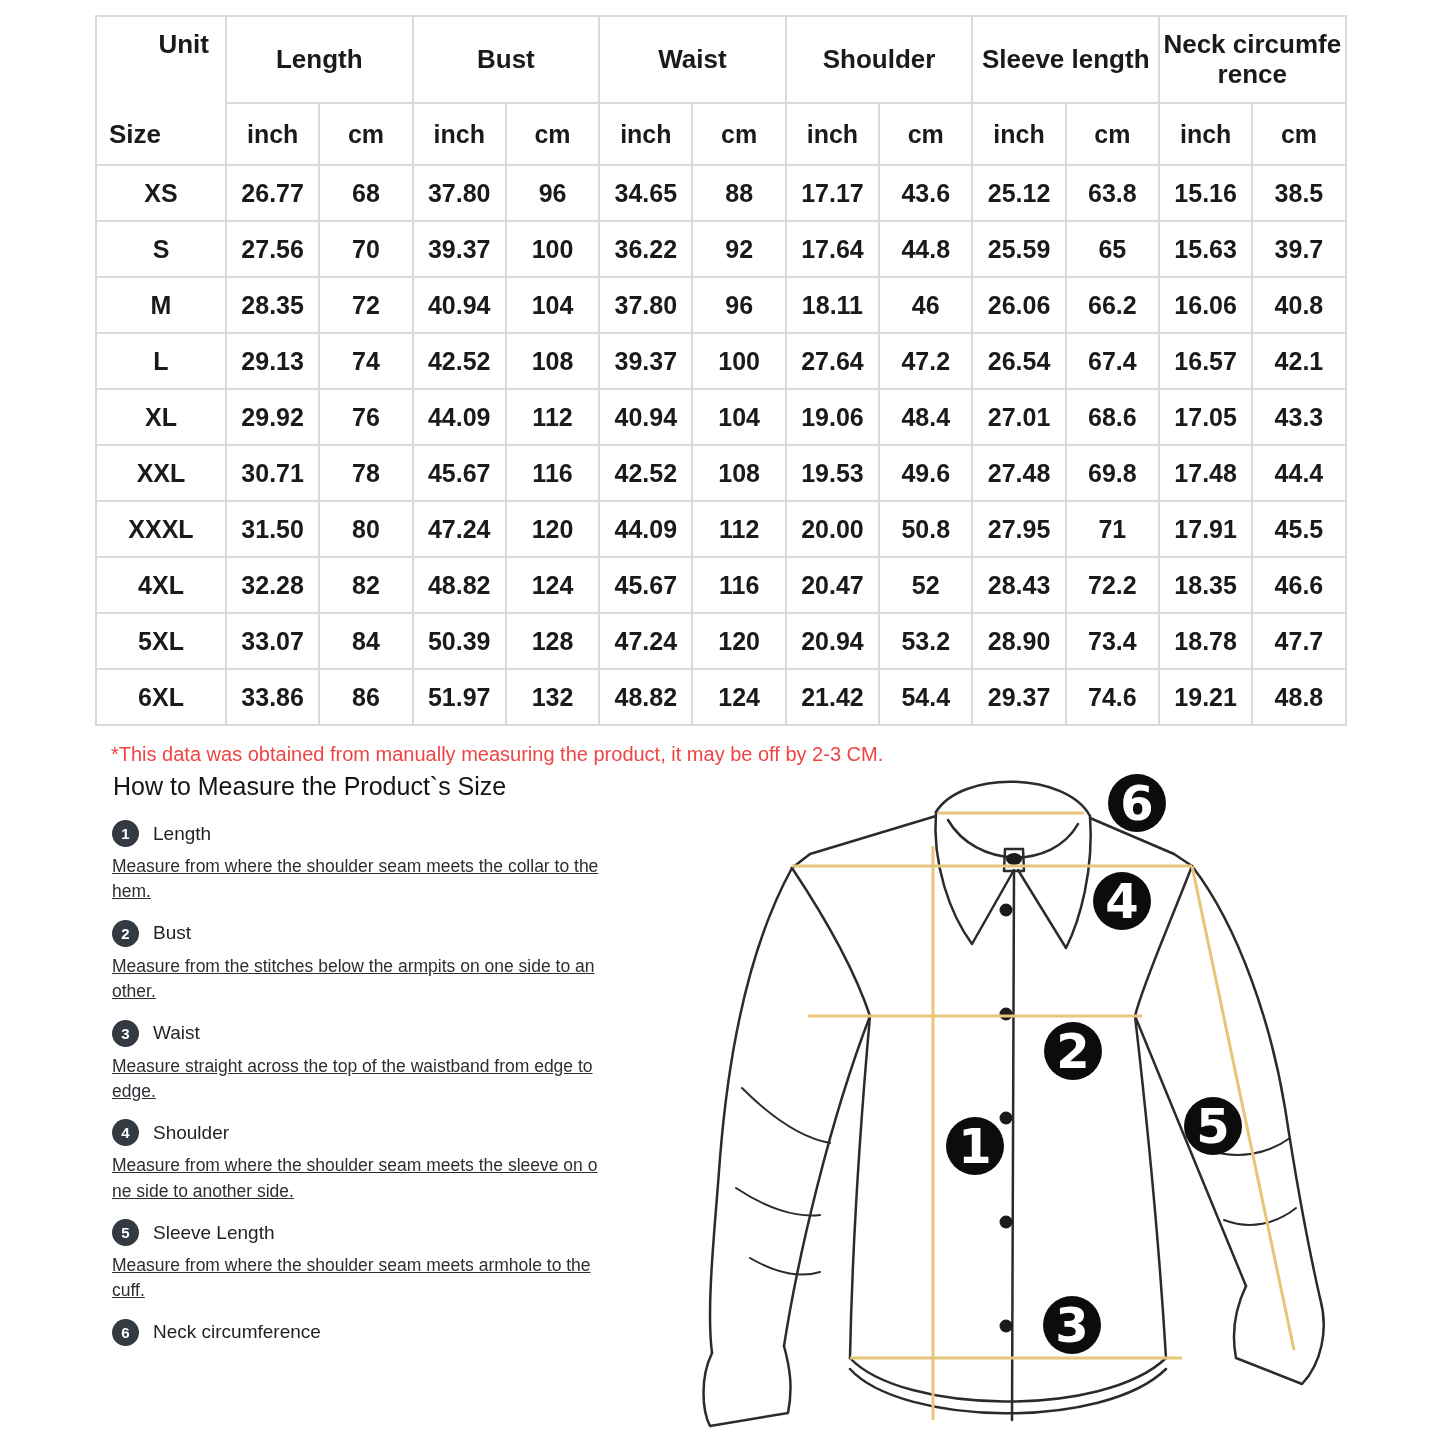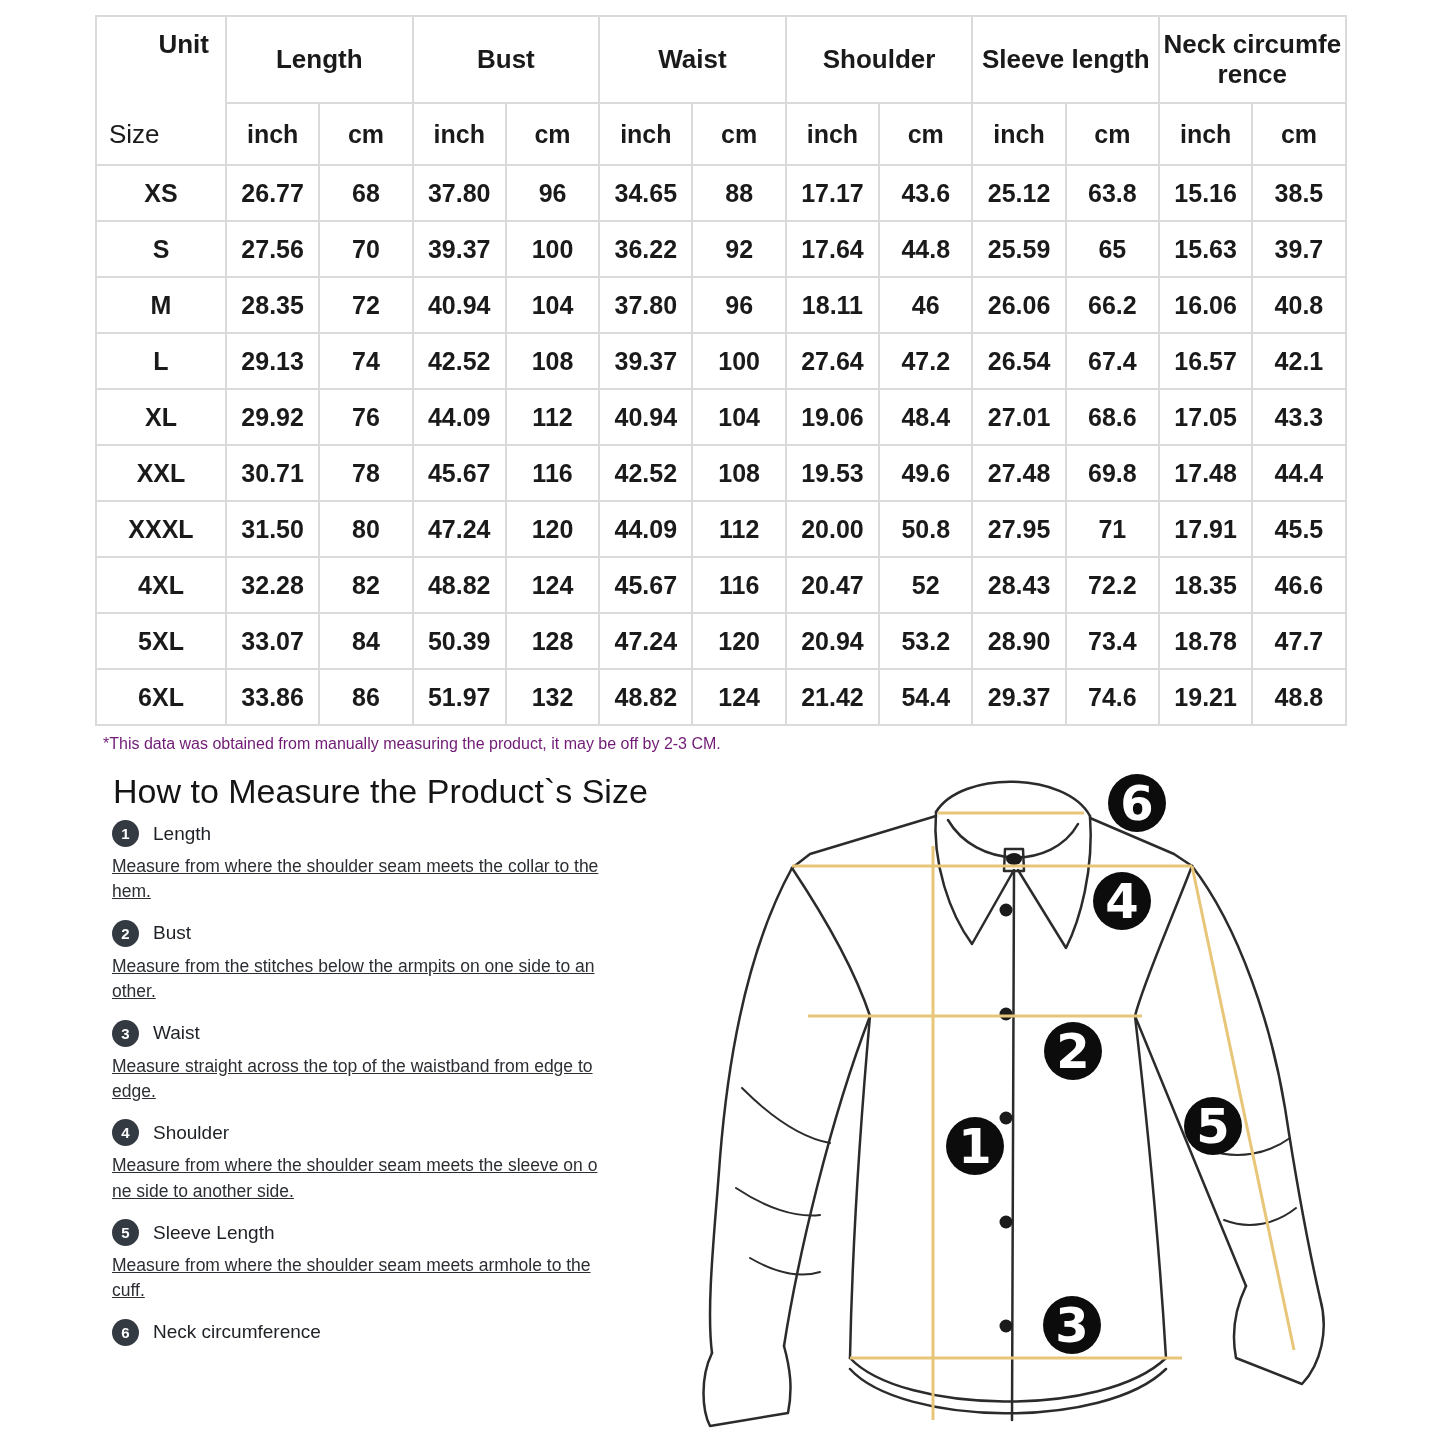--- a/index.html
+++ b/index.html
@@ -20,30 +20,30 @@
   .group-cell { height:85px; font-size:26px; white-space:pre-line; line-height:1.15; }
   .unit-cell  { height:60px; font-size:25px; }
   .data-cell  { height:54px; font-size:25px; }
   .corner {
     position:relative;
     background-image:linear-gradient(to bottom right,
       #ffffff calc(50% - 1.5px), #d5d5d5 calc(50% - 1.5px),
       #d5d5d5 calc(50% + 1.5px), #ffffff calc(50% + 1.5px));
   }
   .corner-top    { position:absolute; top:12px; right:16px; font-size:26px; font-weight:bold; }
-  .corner-bottom { position:absolute; bottom:14px; left:12px; font-size:26px; font-weight:normal; }
+  .corner-bottom { position:absolute; bottom:14px; left:12px; font-size:26px; font-weight:bold; }
 
   
   .footnote {
-    position:absolute; left:95px; top:727px; margin:8px;
-    font-size:16px; color:#701a75;
+    position:absolute; left:95px; top:727px; margin:16px;
+    font-size:20px; color:#ef4444;
   }
   .howto-title {
     position:absolute; left:113px; top:772px; margin:0;
-    font-size:34px; font-weight:500; color:#141414;
+    font-size:25px; font-weight:500; color:#141414;
   }
 
   
   .instructions { position:absolute; left:112px; top:820px; width:512px; }
   .instr { margin-bottom:15px; }
   .instr-head { display:flex; align-items:center; gap:14px; margin-bottom:7px; }
   .badge {
     width:27px; height:27px; border-radius:50%; background:#343a42; color:#fff;
     font-size:15px; font-weight:bold; display:flex; align-items:center;
     justify-content:center; flex:0 0 27px;

